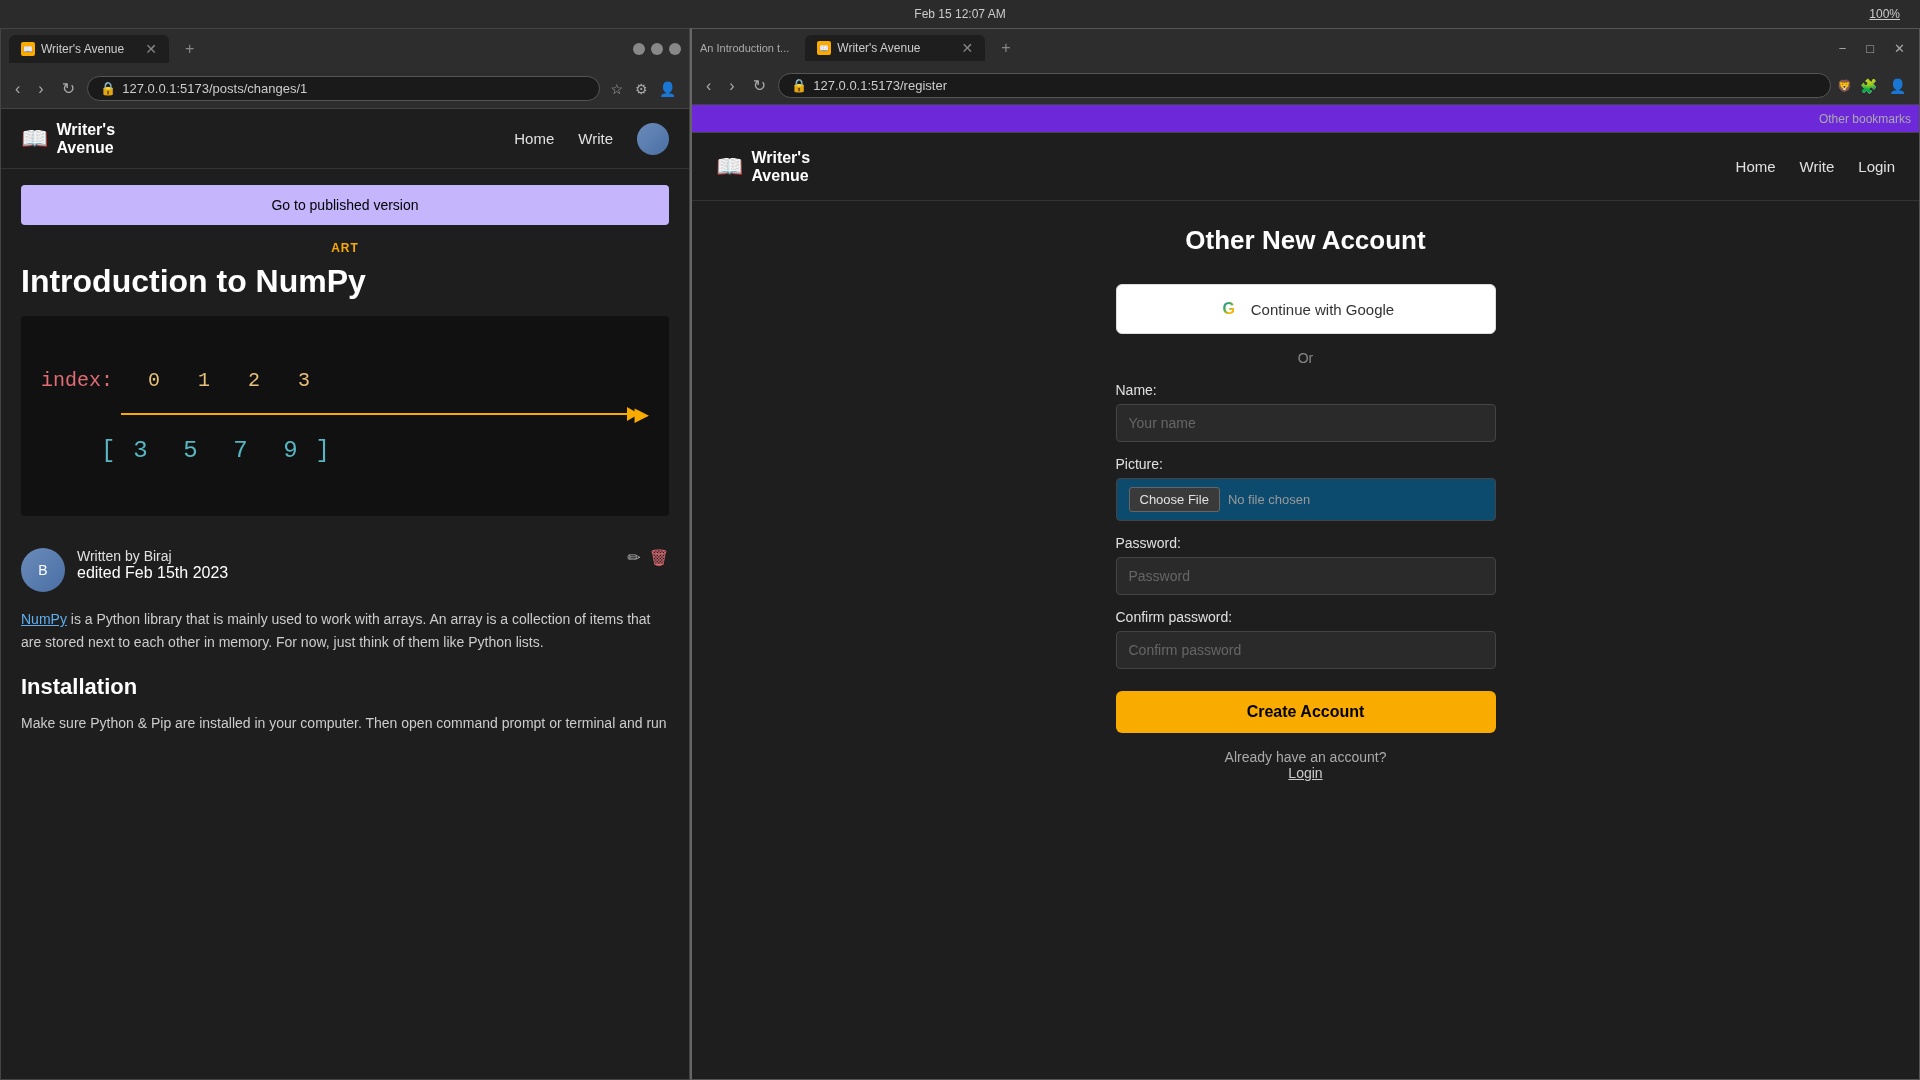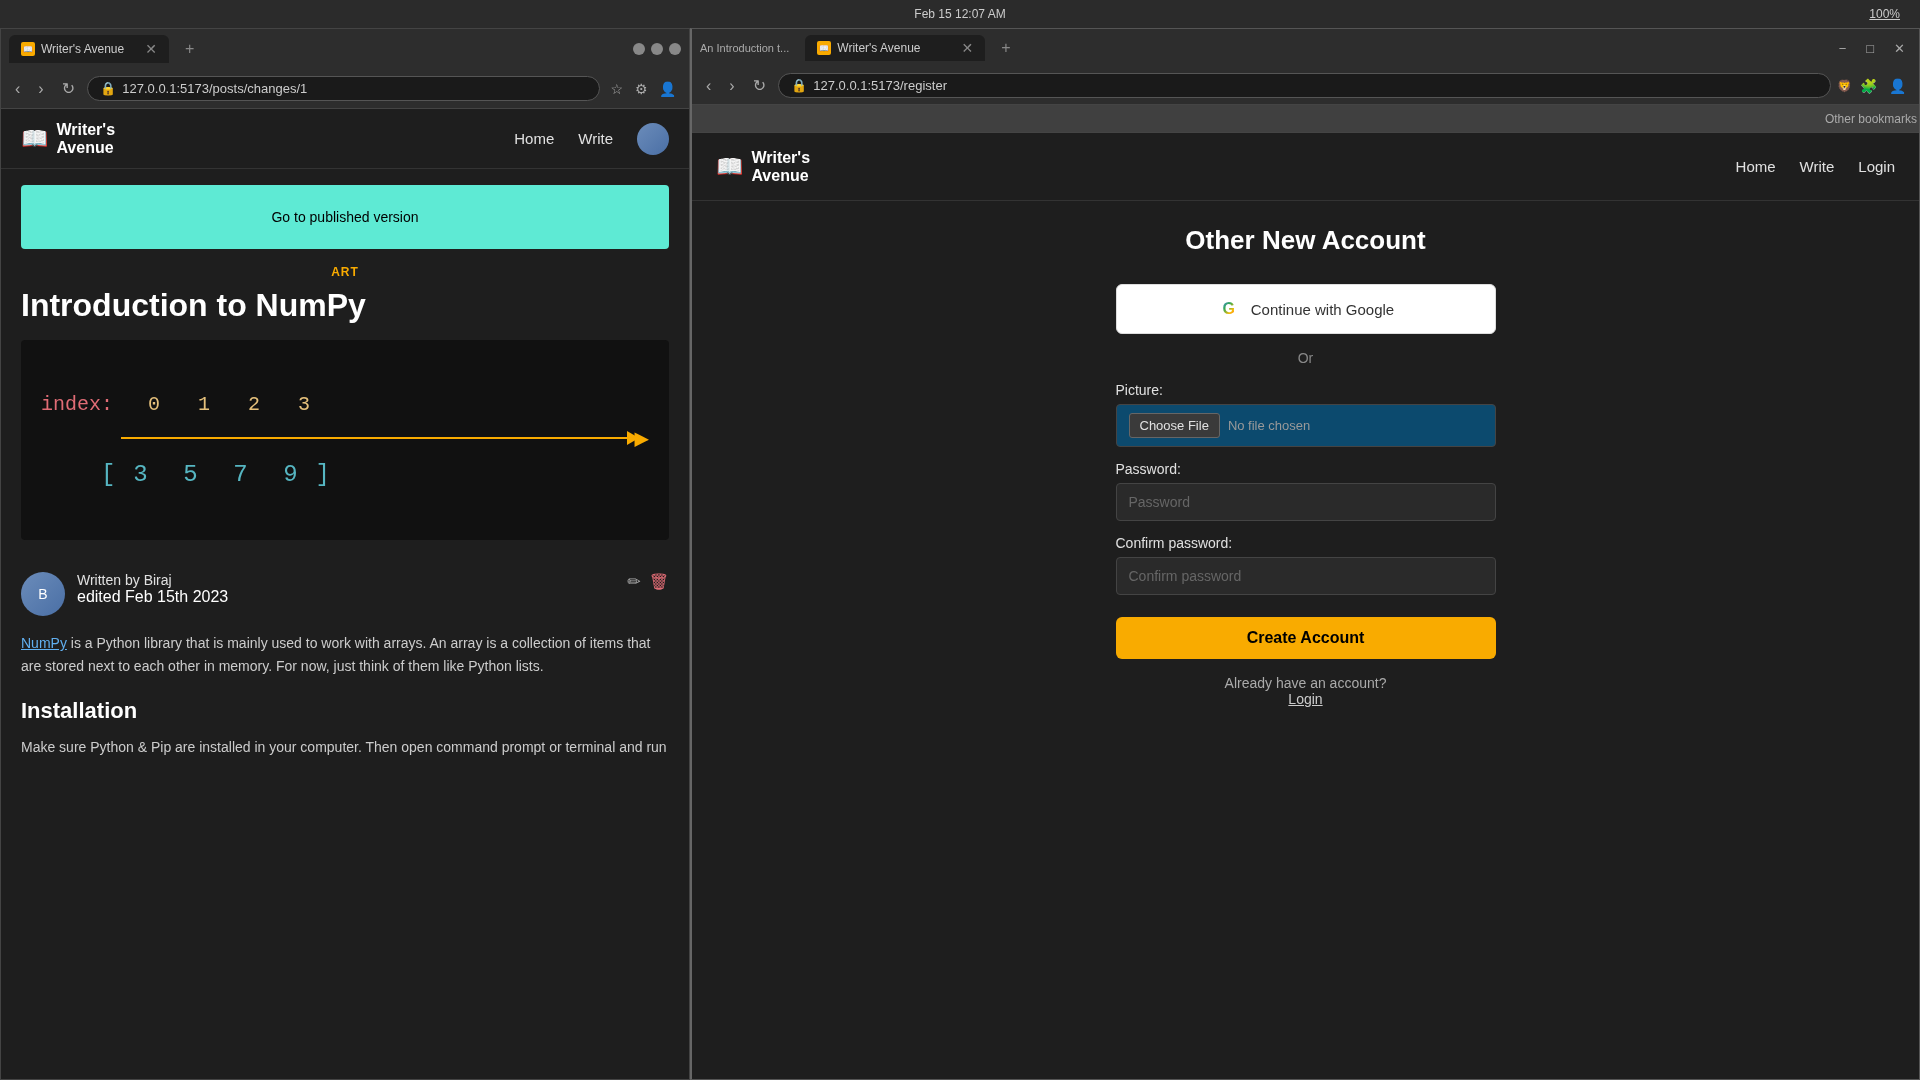--- a/index.html
+++ b/index.html
@@ -47,21 +47,21 @@
     .address-text { color: #ccc; font-size: 13px; }
     .toolbar-icons { display: flex; gap: 4px; align-items: center; }
     .toolbar-icon-btn { background: none; border: none; color: #aaa; font-size: 14px; cursor: pointer; padding: 4px; border-radius: 4px; }
 
     
     .browser-content-1 {
       flex: 1; background: #1e1e1e; overflow-y: auto; color: #e0e0e0;
     }
 
     .published-banner {
-      background: #5eead4; color: #000; text-align: center; padding: 24px; font-size: 14px; margin: 16px 20px; border-radius: 4px; cursor: pointer;
+      background: #c4b5fd; color: #000; text-align: center; padding: 12px; font-size: 14px; margin: 16px 20px; border-radius: 4px; cursor: pointer;
     }
     .article-category {
       text-align: center; font-size: 12px; font-weight: 600; color: #f9ab00; letter-spacing: 1px; margin: 8px 0;
     }
     .article-title {
       font-size: 32px; font-weight: 700; color: #fff; margin: 8px 20px 16px;
     }
     .article-image {
       margin: 0 20px; background: #111; border-radius: 4px; overflow: hidden; height: 200px;
       display: flex; align-items: center; justify-content: center;
@@ -205,21 +205,21 @@
       padding: 12px 16px; font-size: 16px; font-weight: 600; color: #000; cursor: pointer; margin-top: 8px;
     }
 
     .login-link-section {
       text-align: center; margin-top: 16px; color: #aaa; font-size: 14px;
     }
     .login-link { color: #ccc; text-decoration: underline; cursor: pointer; }
 
     
     .bookmarks-bar {
-      height: 28px; background: #404040; display: flex; align-items: center; padding: 0 2px; gap: 4px;
+      height: 28px; background: #6d28d9; display: flex; align-items: center; padding: 0 8px; gap: 4px;
       border-bottom: 1px solid #444; font-size: 12px; color: #aaa;
     }
   </style>
 </head>
 <body>
 
 <div class="taskbar">
   <span>Feb 15  12:07 AM</span>
   <div class="taskbar-right">
     <span>100%</span>
@@ -392,20 +392,24 @@
       <button class="google-btn">
         <div class="google-icon">
           <span class="google-g">G</span>
         </div>
         <span>Continue with Google</span>
       </button>
 
       <div class="divider">Or</div>
 
       
+      <div class="form-group">
+        <label class="form-label">Name:</label>
+        <input class="form-input" type="text" placeholder="Your name" style="">
+      </div>
 
       
       <div class="form-group">
         <label class="form-label">Picture:</label>
         <div class="file-input-wrapper">
           <button class="choose-file-btn">Choose File</button>
           <span class="no-file-text">No file chosen</span>
         </div>
       </div>
 

